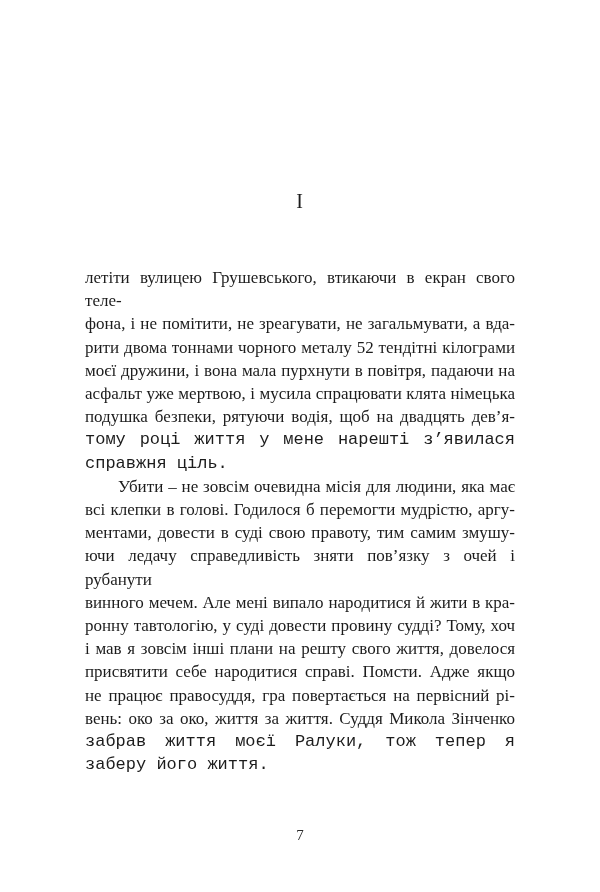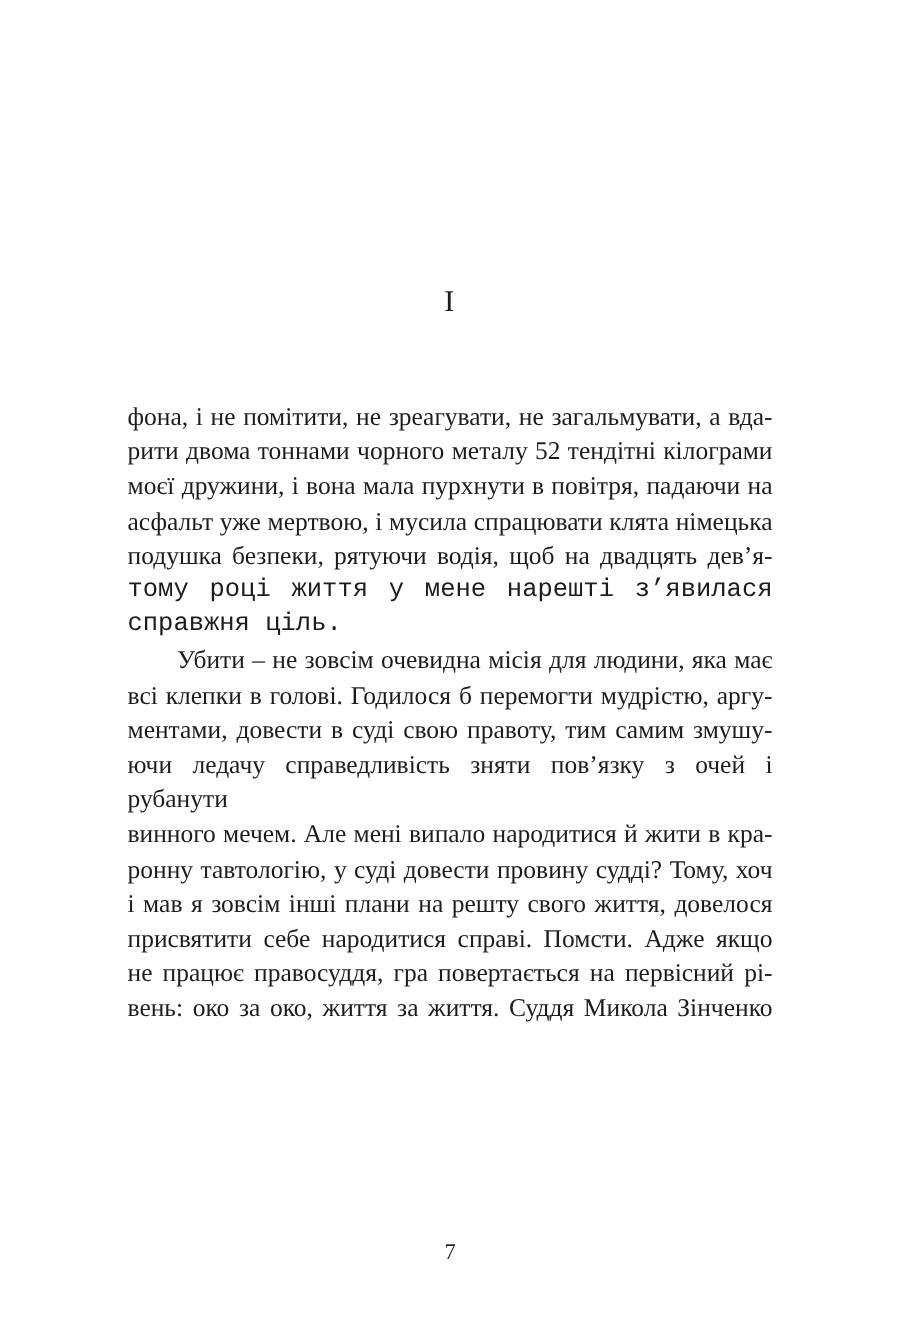--- a/index.html
+++ b/index.html
@@ -56,32 +56,34 @@
     color: #2a2a2a;
   }
 </style>
 </head>
 <body>
 
 <div class="book-page">
   <div class="chapter-heading">I</div>
 
   <div class="text-block" id="text-block">
+      <div class="text-line">летіти вулицею Грушевського, втикаючи в екран свого теле-</div>
       <div class="text-line">фона, і не помітити, не зреагувати, не загальмувати, а вда-</div>
       <div class="text-line">рити двома тоннами чорного металу 52 тендітні кілограми</div>
       <div class="text-line">моєї дружини, і вона мала пурхнути в повітря, падаючи на</div>
       <div class="text-line">асфальт уже мертвою, і мусила спрацювати клята німецька</div>
       <div class="text-line">подушка безпеки, рятуючи водія, щоб на двадцять дев’я-</div>
       <div class="text-line para-last">тому році життя у мене нарешті з’явилася справжня ціль.</div>
       <div class="text-line para-first">Убити – не зовсім очевидна місія для людини, яка має</div>
       <div class="text-line">всі клепки в голові. Годилося б перемогти мудрістю, аргу-</div>
       <div class="text-line">ментами, довести в суді свою правоту, тим самим змушу-</div>
       <div class="text-line">ючи ледачу справедливість зняти пов’язку з очей і рубанути</div>
       <div class="text-line">винного мечем. Але мені випало народитися й жити в кра-</div>
       <div class="text-line">ронну тавтологію, у суді довести провину судді? Тому, хоч</div>
       <div class="text-line">і мав я зовсім інші плани на решту свого життя, довелося</div>
       <div class="text-line">присвятити себе народитися справі. Помсти. Адже якщо</div>
       <div class="text-line">не працює правосуддя, гра повертається на первісний рі-</div>
       <div class="text-line">вень: око за око, життя за життя. Суддя Микола Зінченко</div>
+      <div class="text-line para-last">забрав життя моєї Ралуки, тож тепер я заберу його життя.</div>
     </div>
 
   <div class="page-number">7</div>
 </div>
 
 </body></html>

